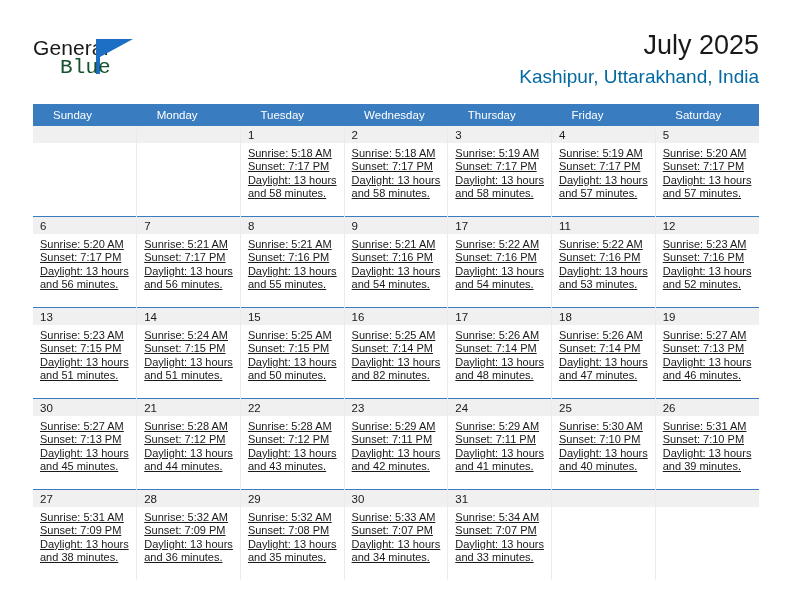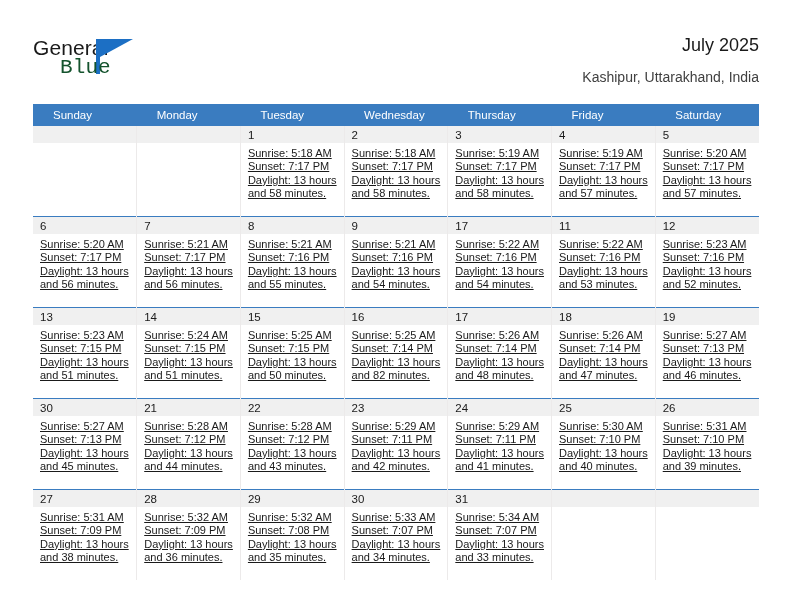--- a/index.html
+++ b/index.html
@@ -74,28 +74,28 @@
     background: #1c6fc4;
   }
 
   .title-block {
     position: absolute;
     right: 0;
     top: 0;
     text-align: right;
   }
   .cal-title {
-    font-size: 18px;
+    font-size: 27px;
     color: #1a1a1a;
     line-height: 34px;
     white-space: nowrap;
   }
   .cal-subtitle {
-    font-size: 14px;
-    color: #404040;
+    font-size: 19px;
+    color: #0369a1;
     line-height: 20px;
     margin-top: 5px;
     white-space: nowrap;
   }
 
   
   .calendar {
     position: absolute;
     left: 33px;
     top: 104px;

